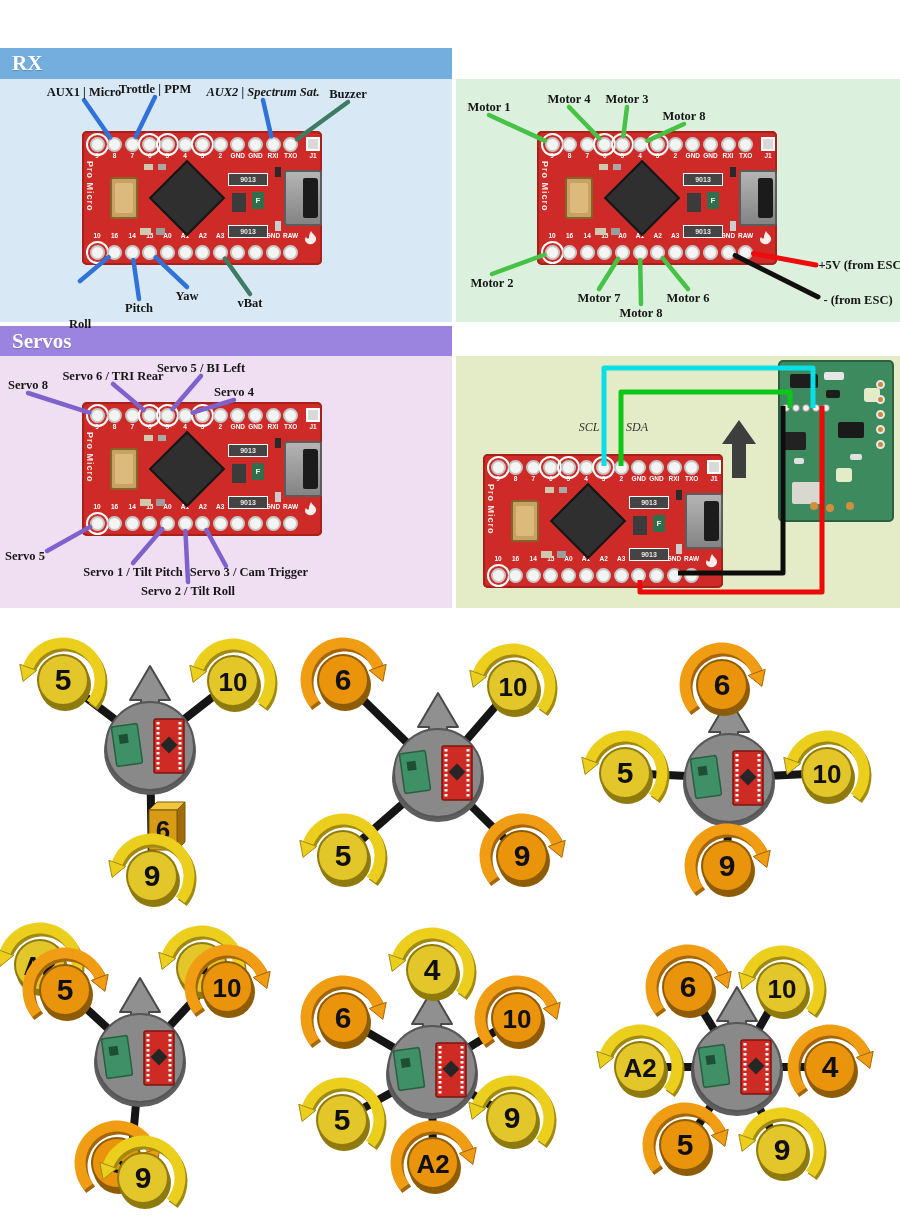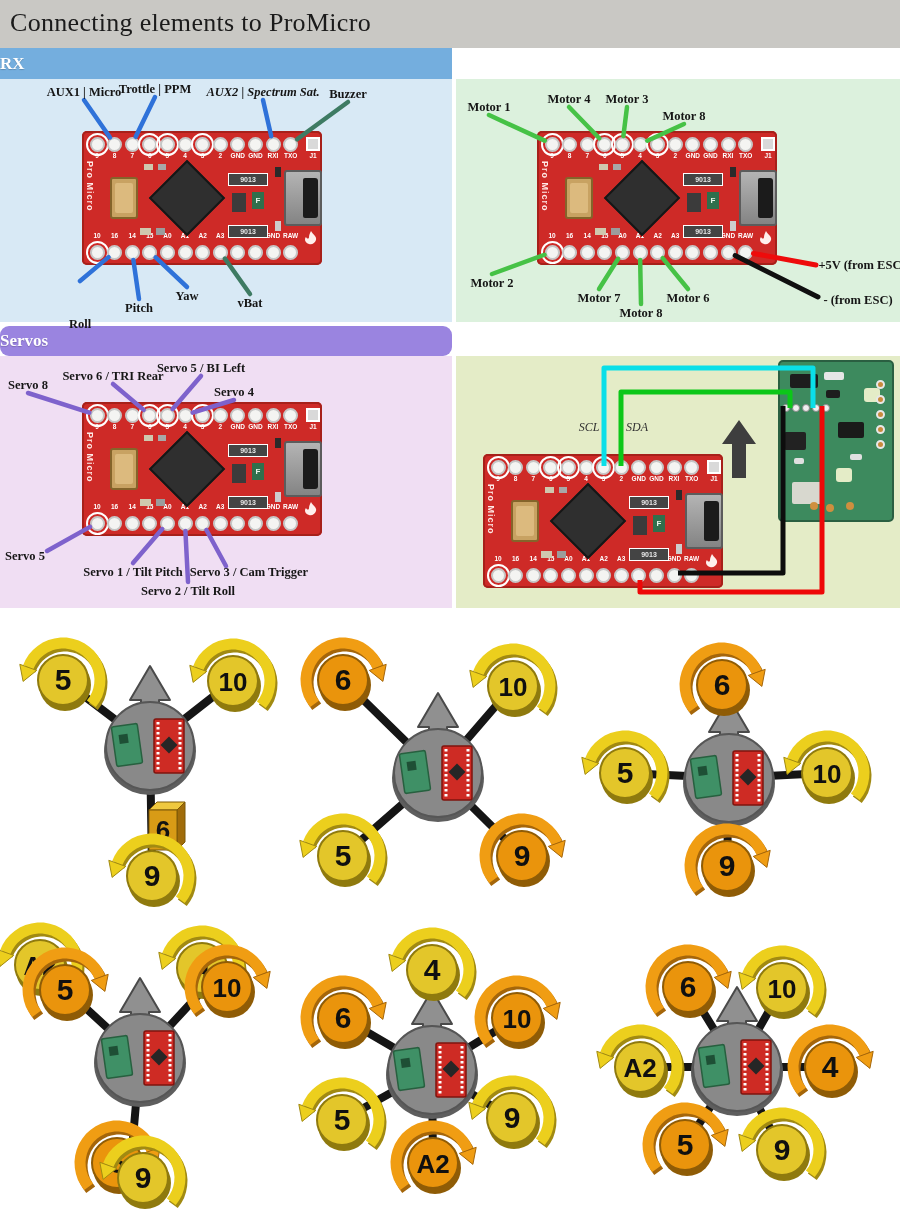--- a/index.html
+++ b/index.html
@@ -1,21 +1,21 @@
 <!DOCTYPE html>
 <html><head>
 <meta charset="utf-8">
 <style>
   html,body{margin:0;padding:0;background:#fff;}
   #root{position:relative;width:900px;height:1217px;background:#ffffff;overflow:hidden;
         font-family:"Liberation Serif",serif;}
   .titlebar{position:absolute;left:0;top:0;width:900px;height:48px;background:#c9c8c4;z-index:1;}
   .title{position:absolute;left:10px;top:8px;font-size:26px;color:#1b1b1b;letter-spacing:.3px;}
-  .hdr{position:absolute;height:31px;color:#fff;font-weight:bold;font-size:17px;
-       display:flex;align-items:center;box-sizing:border-box;z-index:1;
+  .hdr{position:absolute;height:31px;color:#fff;font-weight:bold;font-size:21px;
+       display:flex;align-items:center;padding-left:12px;box-sizing:border-box;z-index:1;
        text-shadow:0 1px 1px rgba(0,0,0,.2);}
   .hdr .sfx{font-weight:normal;font-style:italic;margin-left:7px;opacity:.95;}
   .panel{position:absolute;z-index:0;}
   .board{position:absolute;width:240px;height:134px;background:#ce2a27;border-radius:5px;
          box-shadow:inset 0 0 0 2px #a7201a;z-index:2;}
   .pad{position:absolute;width:15px;height:15px;border-radius:50%;background:#f4f4f2;
        border:2px solid #c6c6c6;box-sizing:border-box;}
   .ring{position:absolute;width:23px;height:23px;border-radius:50%;border:2px solid #fff;box-sizing:border-box;}
   .jpad{position:absolute;width:14px;height:14px;border:2px solid #fff;background:#d9d9d9;box-sizing:border-box;}
   .pinlbl{position:absolute;font-family:"Liberation Sans",sans-serif;font-weight:bold;font-size:6.5px;
@@ -28,28 +28,25 @@
   .wirelbl{position:absolute;font-style:italic;font-size:12px;color:#333;
            transform:translateX(-50%);z-index:6;}
   .wmp{position:absolute;left:778px;top:360px;width:112px;height:158px;background:#3d8a5e;
        border:2px solid #2a5f41;border-radius:5px;z-index:2;}
   #overlay{position:absolute;left:0;top:0;z-index:4;pointer-events:none;}
 </style>
 </head>
 <body>
 
 <div id="root">
-  <div class="titlebar">
-    <div class="title">Connecting elements to ProMicro</div>
-  </div>
 
   <div class="hdr" id="hdr-rx" style="left: 0px; top: 48px; width: 452px; background: rgb(116, 174, 222);">
     <span>RX</span>
   </div>
-  <div class="hdr" id="hdr-servos" style="left: 0px; top: 326px; width: 452px; height: 30px; background: rgb(154, 132, 224); border-radius: 9px;">
+  <div class="hdr" id="hdr-servos" style="left: 0px; top: 326px; width: 452px; height: 30px; background: rgb(154, 132, 224);">
     <span>Servos</span>
   </div>
 
   <div class="panel" id="panel-rx" style="left: 0px; top: 79px; width: 452px; height: 243px; background: rgb(216, 233, 245);"></div>
   <div class="panel" id="panel-esc" style="left: 456px; top: 79px; width: 444px; height: 243px; background: rgb(220, 241, 221);"></div>
   <div class="panel" id="panel-servos" style="left: 0px; top: 356px; width: 452px; height: 252px; background: rgb(240, 222, 243);"></div>
   <div class="panel" id="panel-sensors" style="left: 456px; top: 356px; width: 444px; height: 252px; background: rgb(228, 236, 199);"></div>
 
   <div class="wmp" id="wmp">
       <div class="dec" style="left: 10px; top: 12px; width: 28px; height: 14px; background: rgb(29, 29, 29); border-radius: 2px;"></div>

